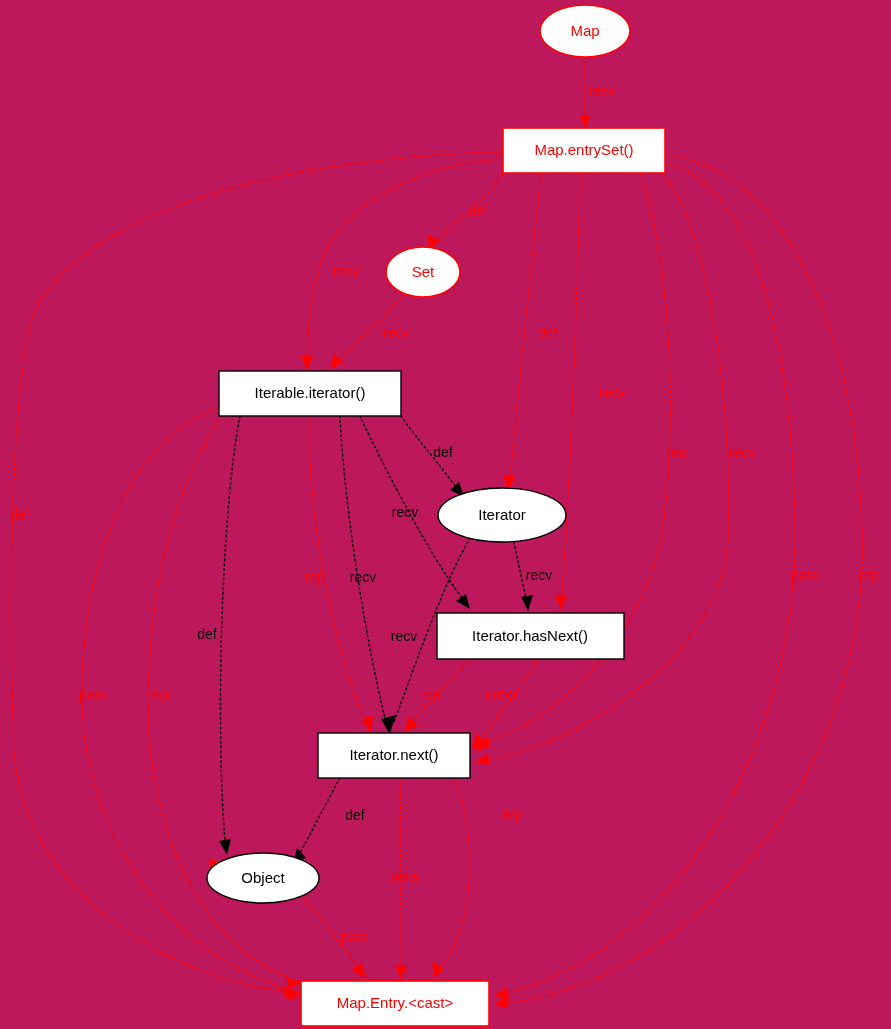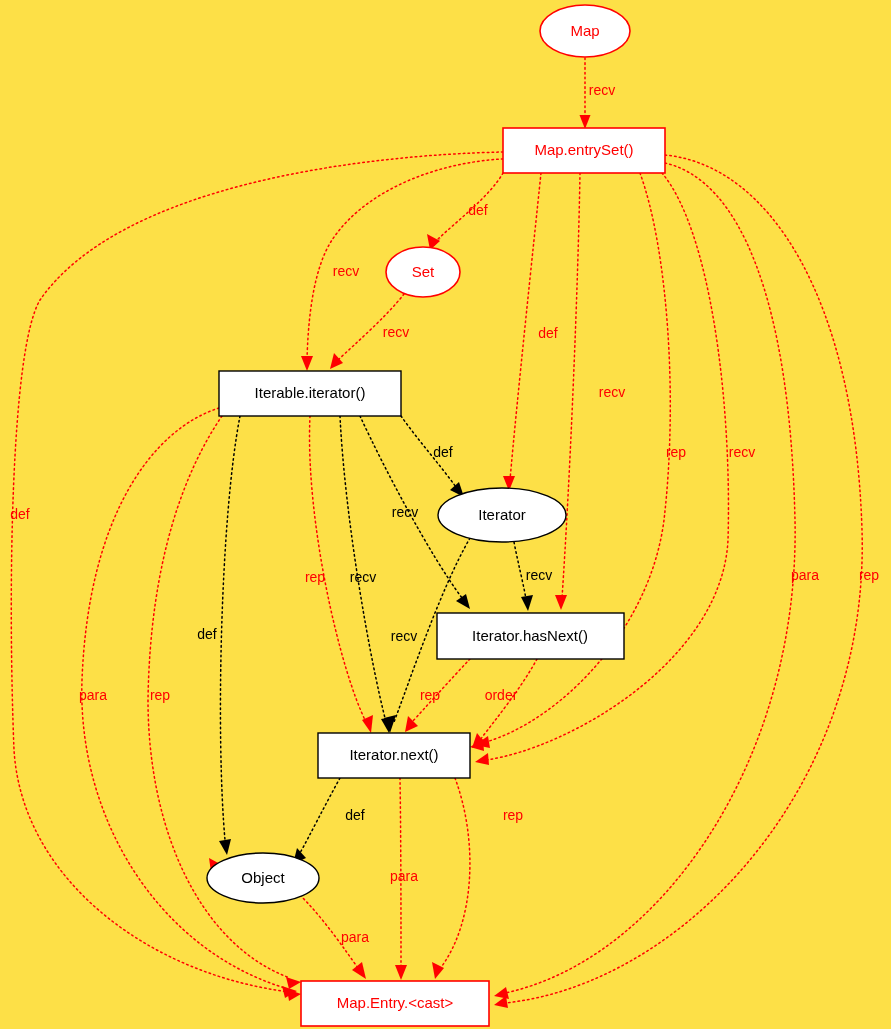--- a/index.html
+++ b/index.html
@@ -1,17 +1,17 @@
 <!DOCTYPE html>
 <html><head>
 <meta charset="utf-8">
 <style>
   html,body{margin:0;padding:0;background:#ffffff;}
   body{width:891px;height:1029px;font-family:"Liberation Sans",sans-serif;}
-  #stage{position:relative;width:891px;height:1029px;overflow:hidden;background:#fde047;}
+  #stage{position:relative;width:891px;height:1029px;overflow:hidden;background:#be185d;}
   svg#graph{position:absolute;left:0;top:0;width:891px;height:1029px;}
   .nlabel{font-family:"Liberation Sans",sans-serif;font-size:15px;text-anchor:middle;dominant-baseline:middle;}
   .elabel{font-family:"Liberation Sans",sans-serif;font-size:14px;text-anchor:middle;dominant-baseline:middle;}
   .nblack{fill:#000000;}
   .nred{fill:#ff0000;}
   .shape-black{fill:#ffffff;stroke:#000000;stroke-width:1.4;}
   .shape-red{fill:#ffffff;stroke:#ff0000;stroke-width:1.6;}
   .edge-black{fill:none;stroke:#000000;stroke-width:1.5;stroke-dasharray:1.6 3.2;stroke-linecap:round;}
   .edge-red{fill:none;stroke:#ff0000;stroke-width:1.5;stroke-dasharray:1.6 3.2;stroke-linecap:round;}
   .head-black{fill:#000000;stroke:none;}

